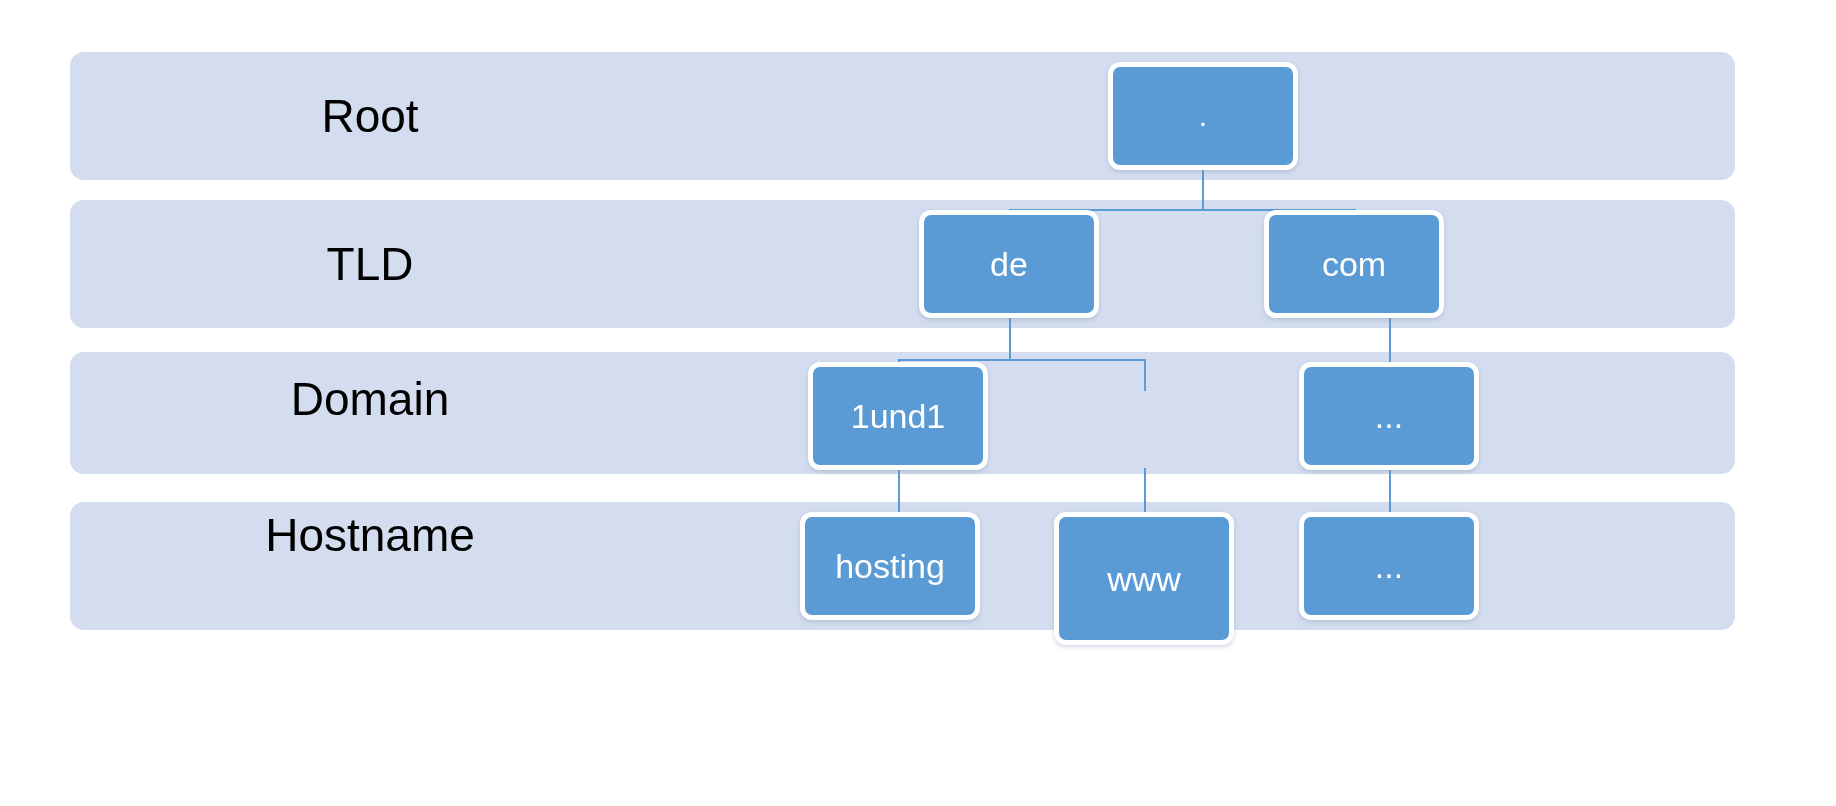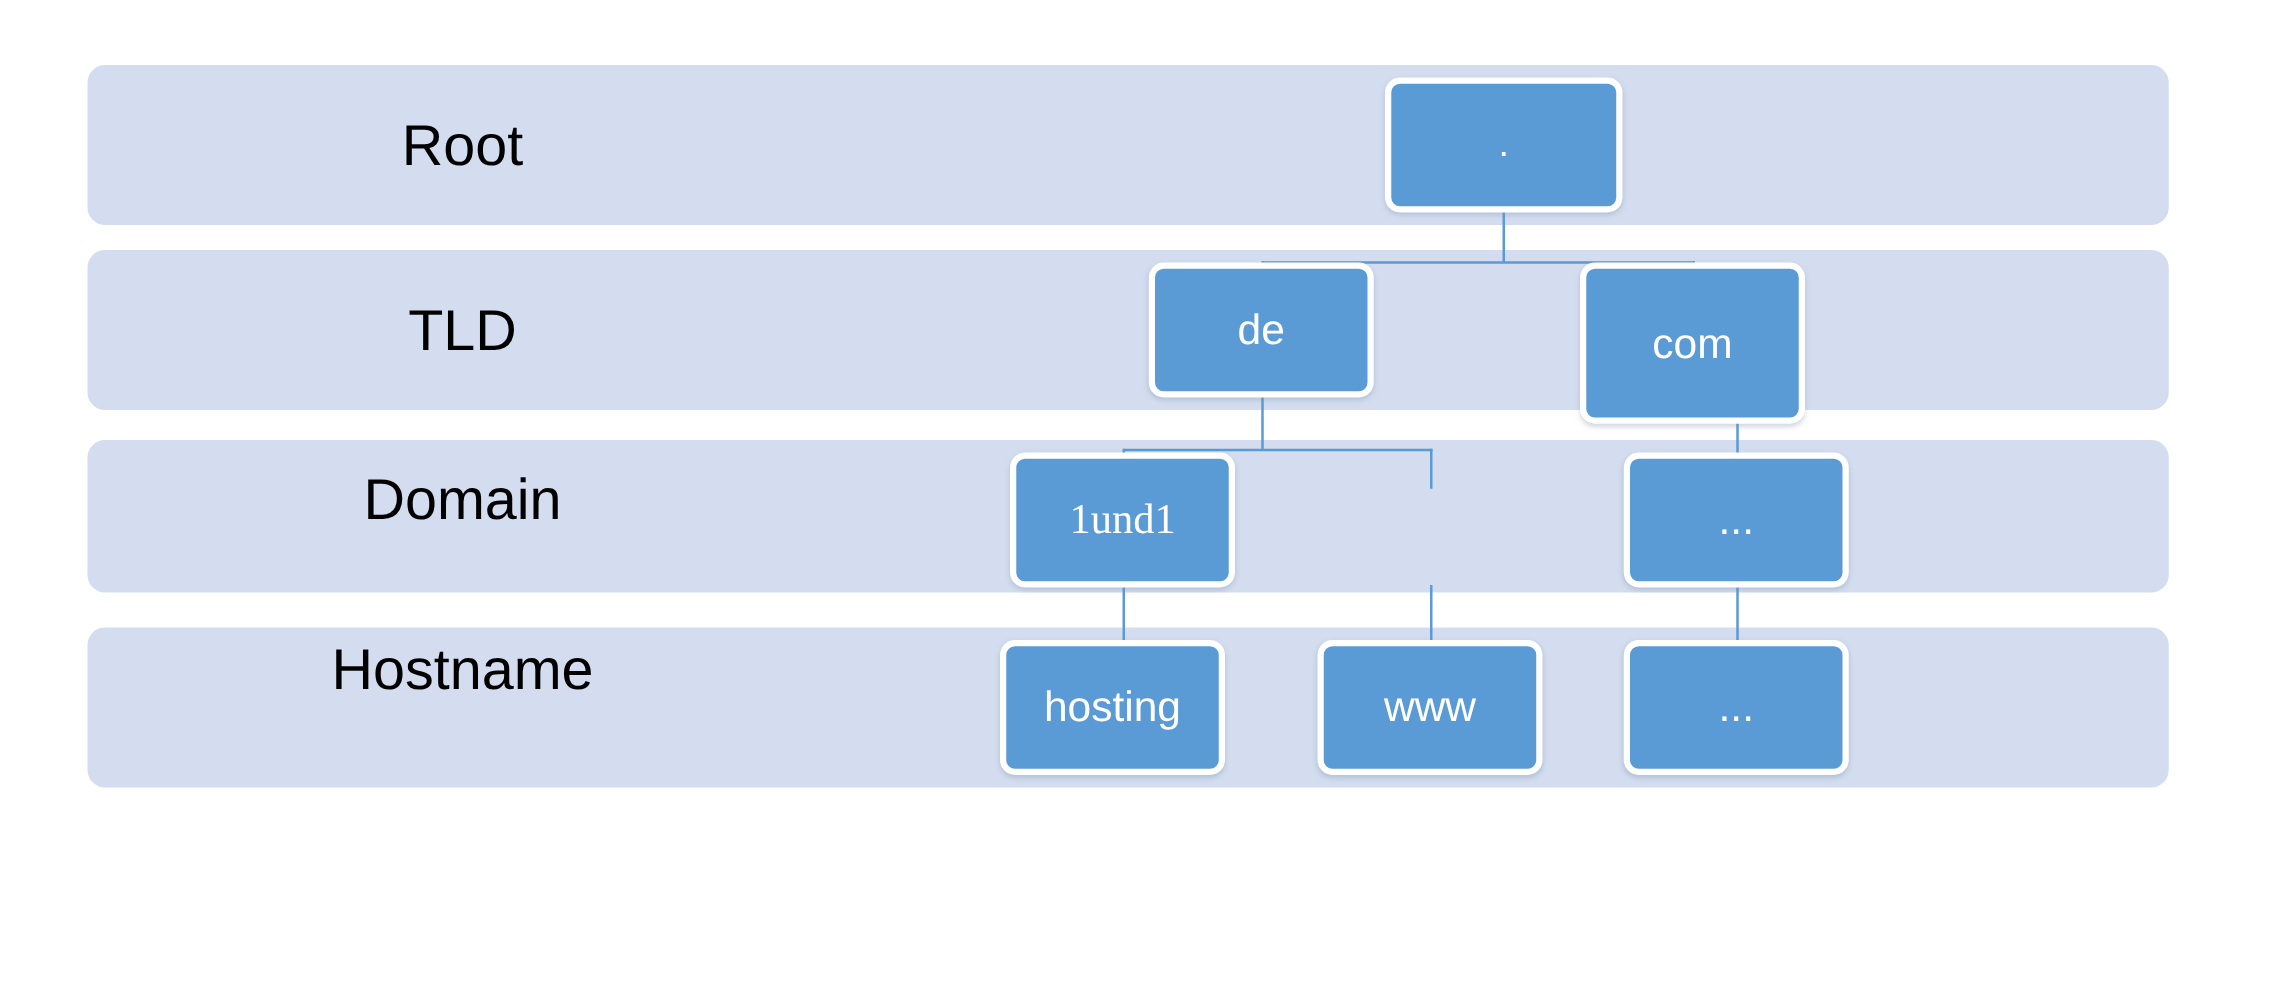--- a/index.html
+++ b/index.html
@@ -102,22 +102,22 @@
 
   <div class="conn conn-v" style="left:1389px; top:316px; height:75px;"></div>
 
   <div class="conn conn-v" style="left:898px; top:468px; height:74px;"></div>
   <div class="conn conn-v" style="left:1144px; top:468px; height:74px;"></div>
   <div class="conn conn-v" style="left:1389px; top:468px; height:74px;"></div>
 
   <div class="node root-node" style="left:1108px; top:62px; width:190px; height:108px;">.</div>
 
   <div class="node" style="left:919px; top:210px; width:180px; height:108px;">de</div>
-  <div class="node" style="left:1264px; top:210px; width:180px; height:129px;">com</div>
+  <div class="node" style="left:1264px; top:210px; width:180px; height:108px;">com</div>
 
-  <div class="node" style="left:808px; top:362px; width:180px; height:108px;font-family:Liberation Serif, serif;">1und1</div>
+  <div class="node" style="left:808px; top:362px; width:180px; height:108px;">1und1</div>
   <div class="node" style="left:1299px; top:362px; width:180px; height:108px;">...</div>
 
   <div class="node" style="left:800px; top:512px; width:180px; height:108px;">hosting</div>
-  <div class="node" style="left:1054px; top:512px; width:180px; height:108px;">www</div>
+  <div class="node" style="left:1054px; top:512px; width:180px; height:133px;">www</div>
   <div class="node" style="left:1299px; top:512px; width:180px; height:108px;">...</div>
 
 </div>
 
 </body></html>

